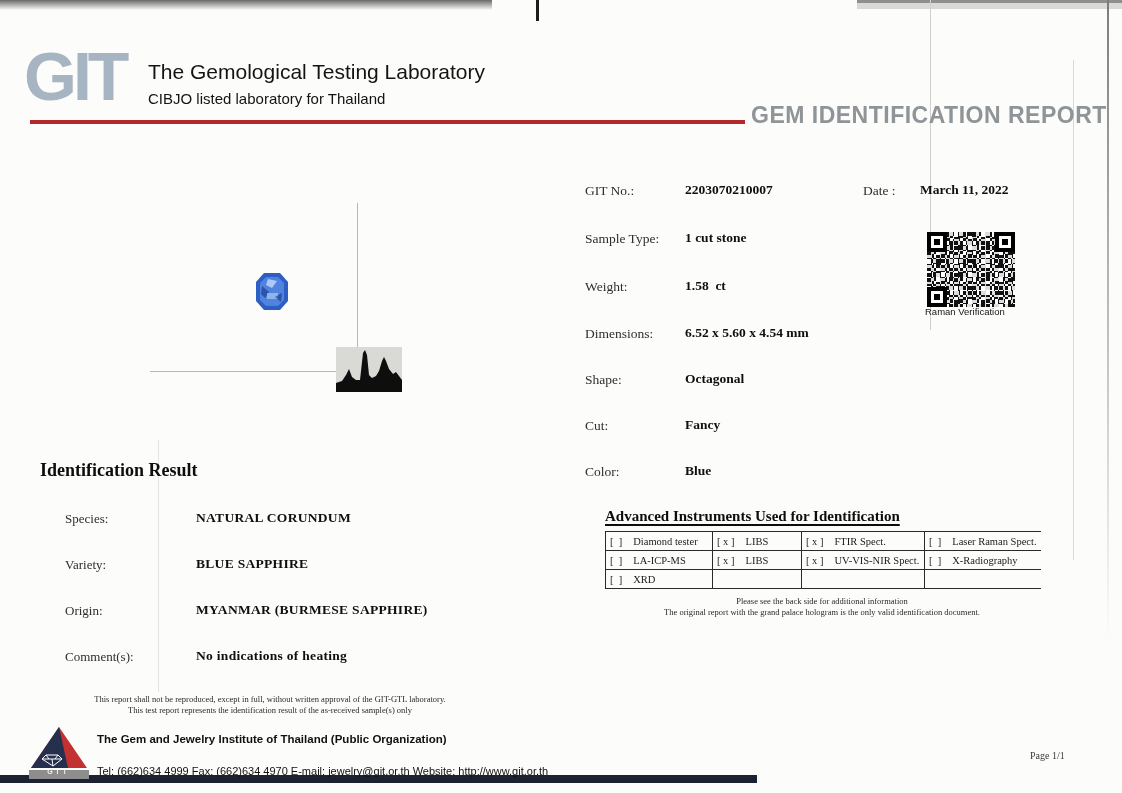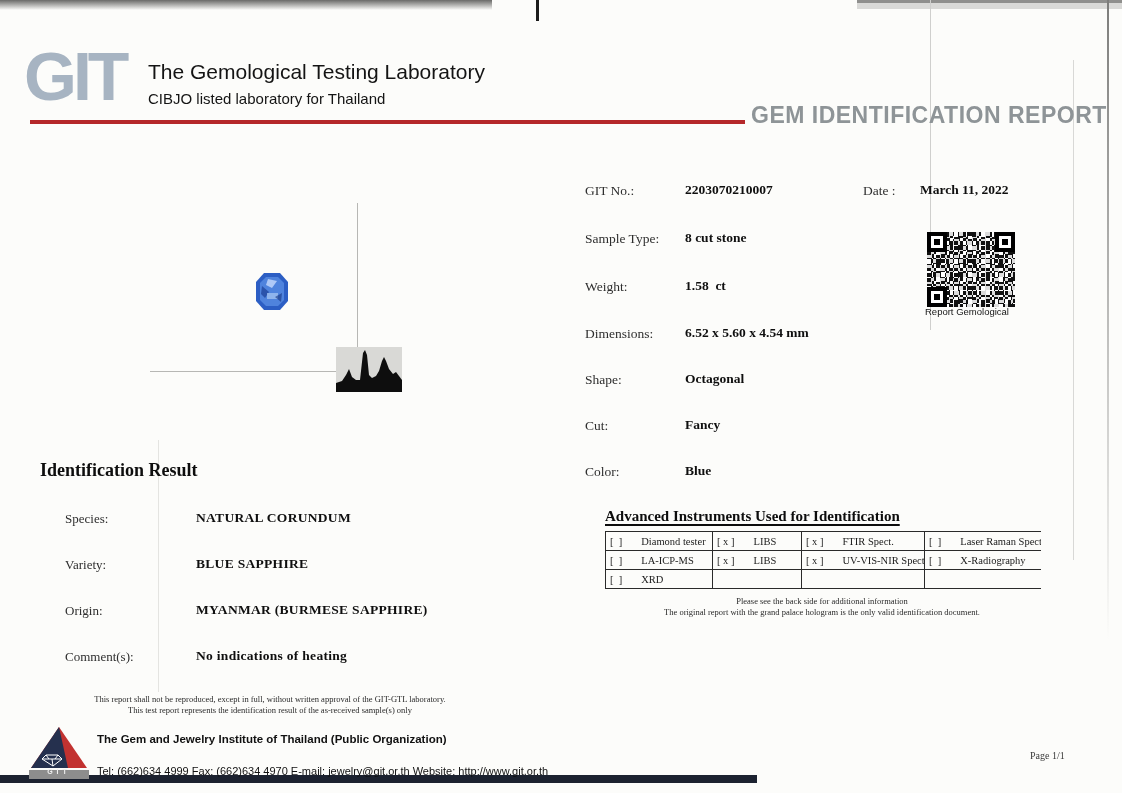--- a/index.html
+++ b/index.html
@@ -57,21 +57,21 @@
   
   .inst-heading { position:absolute; left:605px; top:508px; width:435px; text-align:left;
     font-size:15px; font-weight:bold; color:#0d0d0d; text-decoration:underline;
     text-underline-offset:3px; text-decoration-thickness:1.5px; }
   .inst-table { position:absolute; left:605px; top:531px; width:436px;
     display:grid; grid-template-columns:106px 88px 122px 116px; gap:1px;
     background:#2a2a2a; border:1px solid #2a2a2a; }
   .inst-cell { background:#fcfcfa; height:18px; display:flex; align-items:center;
     font-size:10.5px; color:#1b1b1b; padding-left:4px; white-space:nowrap; overflow:hidden; }
   .inst-cell .box { white-space:pre; }
-  .inst-cell .lbl { margin-left:19px; }
+  .inst-cell .lbl { margin-left:11px; }
   .inst-notes { position:absolute; left:602px; top:596px; width:440px; text-align:center;
     font-size:8.5px; line-height:1.3; color:#2a2a2a; }
   
   .disclaimer { position:absolute; left:70px; top:694px; width:400px; text-align:center;
     font-size:8.5px; line-height:1.3; color:#2a2a2a; }
   
   .footer-logo { position:absolute; left:28px; top:726px; width:62px; height:54px; }
   .footer-logo-text { position:absolute; left:33px; top:768px; width:52px; text-align:center;
     font-family:"Liberation Sans",sans-serif; font-size:7px; font-weight:bold; color:#f0f0f0;
     letter-spacing:4px; }
@@ -117,21 +117,21 @@
     <rect x="0" y="0" width="66" height="45" fill="#d9d9d6"></rect>
     <path d="M0,45 L0,36 L6,34 L10,28 L13,22 L16,30 L20,33 L24,33 L27,6 L29,3 L31,8 L33,28 L36,31 L40,29 L43,24 L46,14 L48,10 L50,14 L53,22 L57,27 L60,25 L63,29 L66,33 L66,45 Z" fill="#0e0e0e"></path>
   </svg>
 
   <div class="f-label" style="top:183px">GIT No.:</div>
   <div class="f-value" style="top:182px">2203070210007</div>
   <div class="d-label" style="top:183px">Date :</div>
   <div class="d-value" style="top:182px">March 11, 2022</div>
 
   <div class="f-label" style="top:231px">Sample Type:</div>
-  <div class="f-value" style="top:230px">8 cut stone</div>
+  <div class="f-value" style="top:230px">1 cut stone</div>
 
   <div class="f-label" style="top:279px">Weight:</div>
   <div class="f-value" style="top:278px">1.58  ct</div>
 
   <div class="f-label" style="top:326px">Dimensions:</div>
   <div class="f-value" style="top:325px">6.52 x 5.60 x 4.54 mm</div>
 
   <div class="f-label" style="top:372px">Shape:</div>
   <div class="f-value" style="top:371px">Octagonal</div>
 
@@ -139,21 +139,21 @@
   <div class="f-value" style="top:417px">Fancy</div>
 
   <div class="f-label" style="top:464px">Color:</div>
   <div class="f-value" style="top:463px">Blue</div>
 
   <div class="qr">
     <div class="finder f-tl"></div>
     <div class="finder f-tr"></div>
     <div class="finder f-bl"></div>
   </div>
-  <div class="qr-caption">Report Gemological</div>
+  <div class="qr-caption">Raman Verification</div>
 
   <div class="id-heading">Identification Result</div>
 
   <div class="id-label" style="top:511px">Species:</div>
   <div class="id-value" style="top:510px">NATURAL  CORUNDUM</div>
 
   <div class="id-label" style="top:557px">Variety:</div>
   <div class="id-value" style="top:556px">BLUE  SAPPHIRE</div>
 
   <div class="id-label" style="top:603px">Origin:</div>

